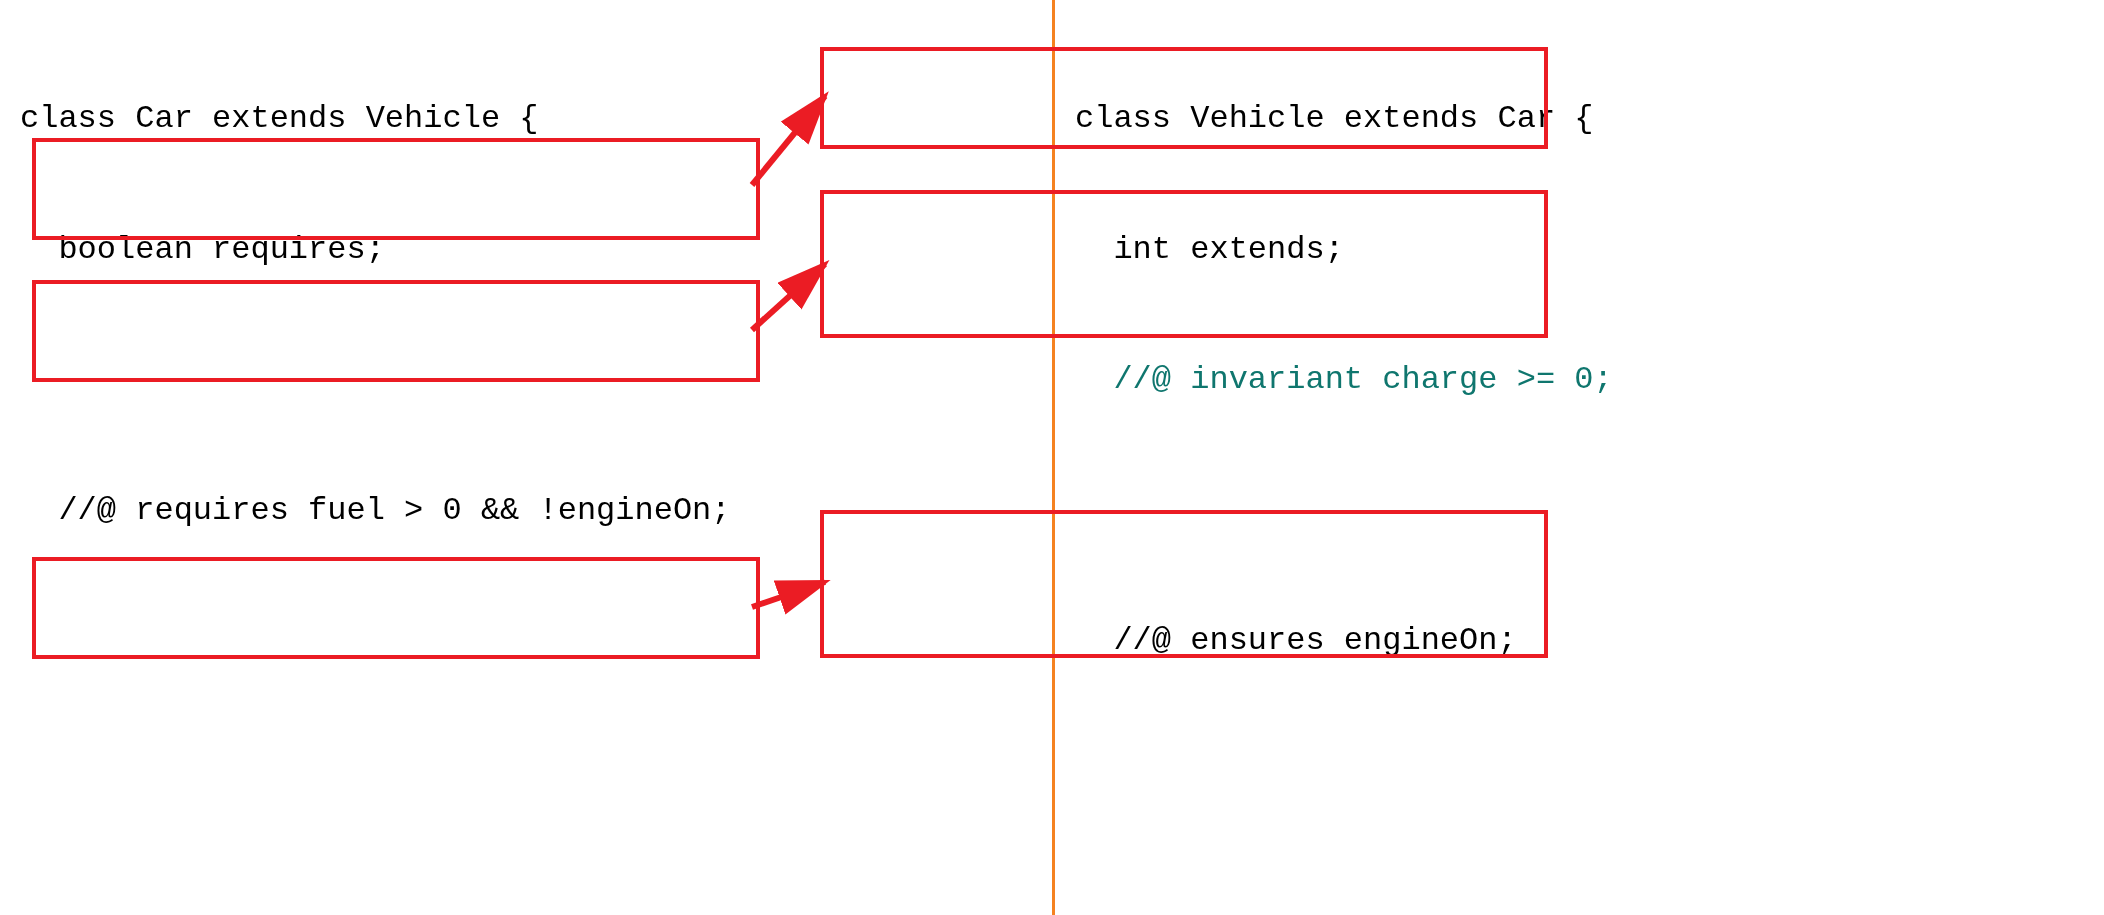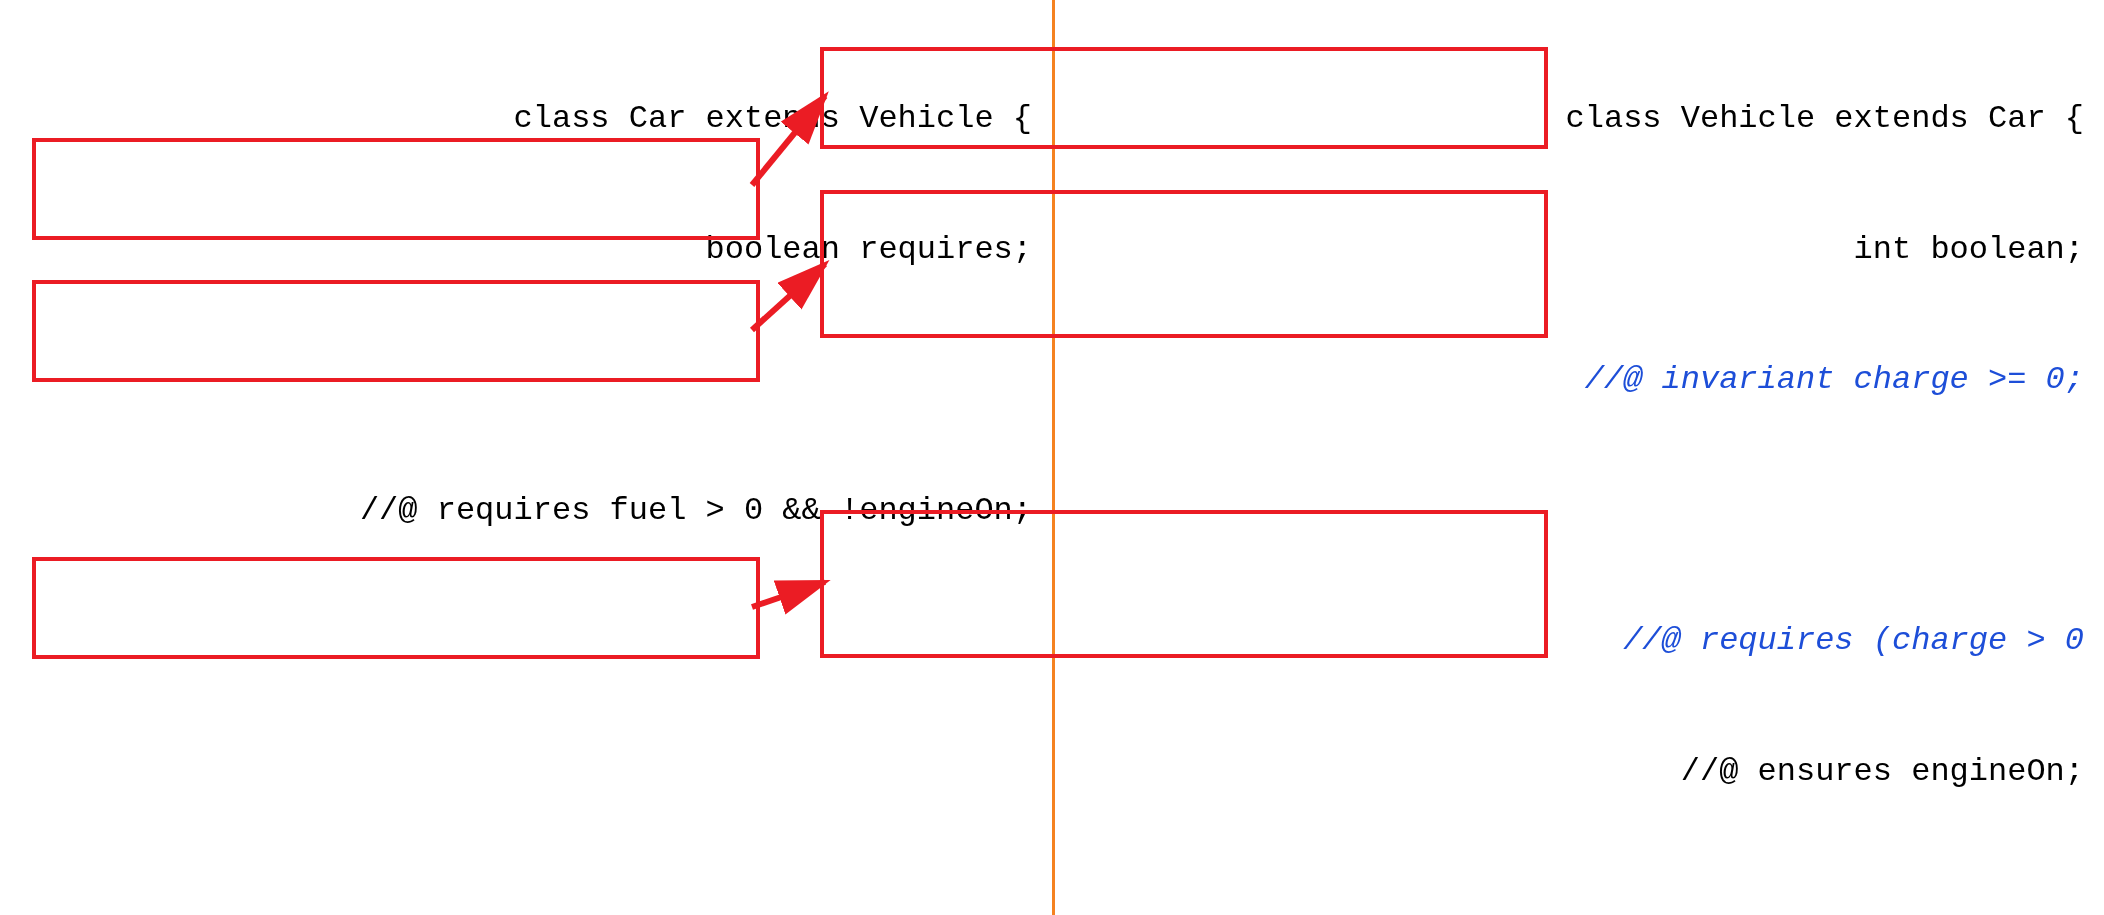--- a/index.html
+++ b/index.html
@@ -1,21 +1,21 @@
 <!DOCTYPE html>
 <html><head>
 <meta charset="utf-8">
 <style>
   html,body{margin:0;padding:0;background:#fff;}
   .page{display:flex;width:100%;font-family:Consolas,Menlo,Monaco,"Courier New",monospace;font-size:32px;line-height:1.36;}
   .col{padding:10px 20px 10px 20px;box-sizing:border-box;white-space:pre;}
   .left{width:50%;}
   .right{width:50%;border-left:3px solid #f58220;}
-  .ln{display:block;position:relative;text-align:right;}
-  .att{color:#1d4ed8;font-style:italic;}
+  .ln{display:block;position:relative;}
+  .att{color:#0f766e;}
   .redbox{position:absolute;border:4px solid #eb1c24;pointer-events:none;}
   svg.arrows{position:absolute;top:0;left:0;pointer-events:none;}
 </style>
 </head>
 <body>
 
 <div class="page" style="position:relative;">
 
   <div class="col left">
     <span class="ln">class Car extends Vehicle {</span>
@@ -27,24 +27,23 @@
     
     
     
     
     
     
   </div>
 
   <div class="col right">
     <span class="ln">class Vehicle extends Car {</span>
-    <span class="ln">  int boolean;</span>
+    <span class="ln">  int extends;</span>
     <span class="ln att">  //@ invariant charge &gt;= 0;</span>
     <span class="ln">&nbsp;</span>
-    <span class="ln att">  //@ requires (charge &gt; 0</span>
     <span class="ln">  //@ ensures engineOn;</span>
     
     
     
     
     
     
     
     
   </div>

